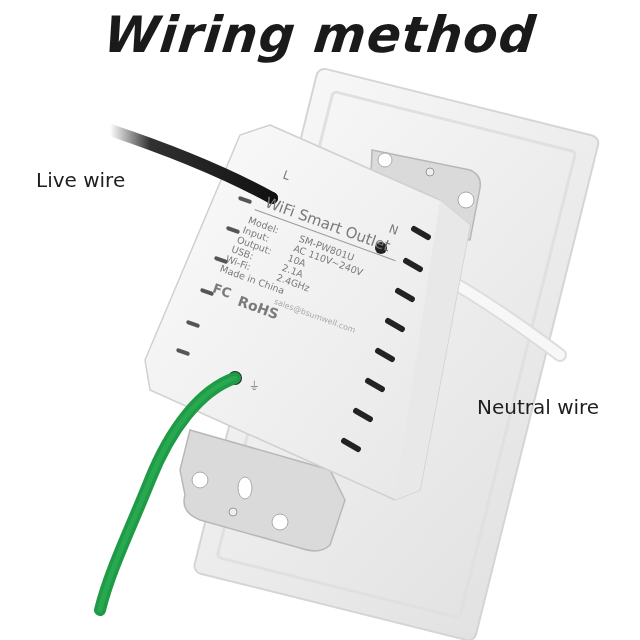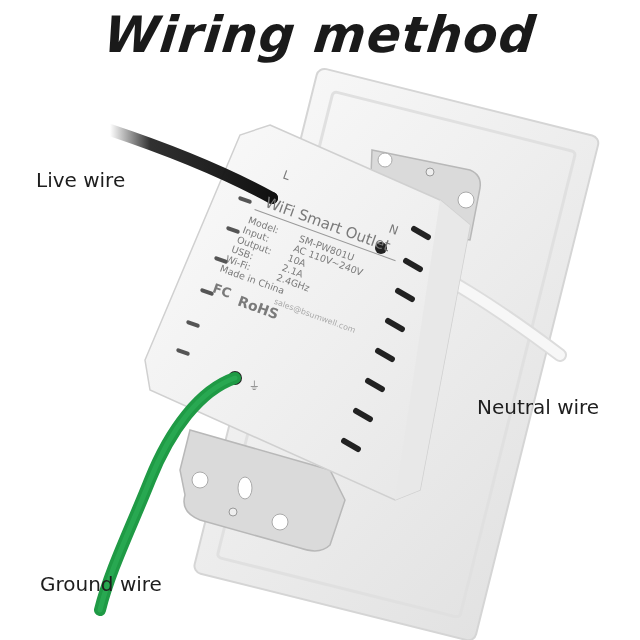--- a/index.html
+++ b/index.html
@@ -110,15 +110,14 @@
 
     <text class="lbl-text" x="282" y="178" font-size="12" transform="rotate(20 282 178)">L</text>
     <text class="lbl-text" x="388" y="232" font-size="12" transform="rotate(20 388 232)">N</text>
     <text class="lbl-text" x="250" y="390" font-size="12">⏚</text>
   </svg>
 
   <div class="title">Wiring method</div>
 
   <div class="label" style="left:36px; top:168px;">Live wire</div>
   <div class="label" style="left:477px; top:395px;">Neutral wire</div>
-  <div class="label" style="left:40px; top:572px;">Ground wire</div>
 
 </div>
 
 </body></html>

